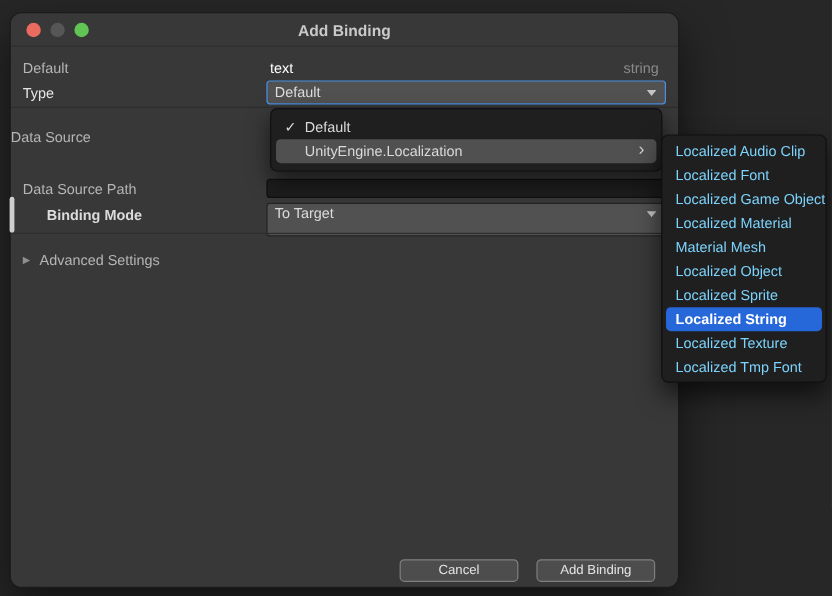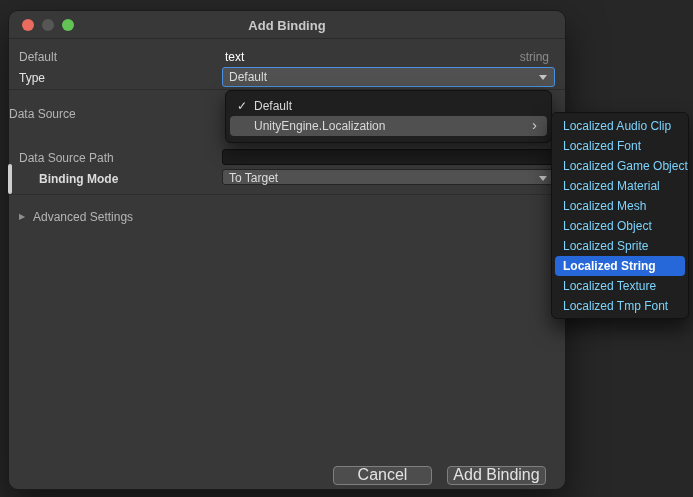--- a/index.html
+++ b/index.html
@@ -61,21 +61,21 @@
   .edge-bar {
     position: absolute; left: -1px; top: 153px; width: 4px; height: 30px;
     background: #cfcfcf; border-radius: 2px;
   }
   .adv-tri { position: absolute; left: 10px; top: 201px; font-size: 8px; color: #8f8f8f; }
   .adv-lbl { left: 24px; top: 199px; }
 
   .btn {
     position: absolute; top: 455px; width: 99px; height: 19px;
     background: #4d4d4d; border: 1px solid #7f7f7f; border-radius: 4px;
-    color: #e3e3e3; font-size: 16px; text-align: center; line-height: 16px;
+    color: #e3e3e3; font-size: 11px; text-align: center; line-height: 16px;
     font-family: "Liberation Sans", sans-serif; cursor: default;
   }
   .btn-cancel { left: 324px; }
   .btn-add { left: 438px; }
 
   
   .popup {
     position: absolute; left: 225px; top: 90px; width: 327px; height: 53px;
     background: #1f1f1f; border: 1px solid #111; border-radius: 6px;
     box-shadow: 0 8px 18px rgba(0,0,0,0.55); padding: 5px 4px; z-index: 5;
@@ -127,21 +127,21 @@
 
     <div class="divider" style="top:78px;"></div>
 
     <div class="lbl" style="left:0; top:96px;">Data Source</div>
 
     <div class="lbl" style="left:10px; top:140px;">Data Source Path</div>
     <input class="text-input" style="top: 138px;" value="">
 
     <div class="edge-bar"></div>
     <div class="lbl lbl-bold" style="left:10px; top:161px;">Binding Mode</div>
-    <div class="dropdown" style="top:158px; height:16px; line-height:16px;">
+    <div class="dropdown" style="top:158px; height:28px; line-height:16px;">
       <span>To Target</span>
       <span class="dd-arrow" style="top:6px;"></span>
     </div>
 
     <div class="divider" style="top:183px;"></div>
 
     <div class="adv-tri">▶</div>
     <div class="lbl adv-lbl">Advanced Settings</div>
 
     <div class="btn btn-cancel">Cancel</div>
@@ -157,21 +157,21 @@
       <span>UnityEngine.Localization</span>
       <span class="chev">›</span>
     </div>
   </div>
 
   <div class="submenu">
     <div class="sub-item">Localized Audio Clip</div>
     <div class="sub-item">Localized Font</div>
     <div class="sub-item">Localized Game Object</div>
     <div class="sub-item">Localized Material</div>
-    <div class="sub-item">Localized Mesh</div>
+    <div class="sub-item">Material Mesh</div>
     <div class="sub-item">Localized Object</div>
     <div class="sub-item">Localized Sprite</div>
     <div class="sub-item selected">Localized String</div>
     <div class="sub-item">Localized Texture</div>
     <div class="sub-item">Localized Tmp Font</div>
   </div>
 
 </div>
 
 </body></html>

